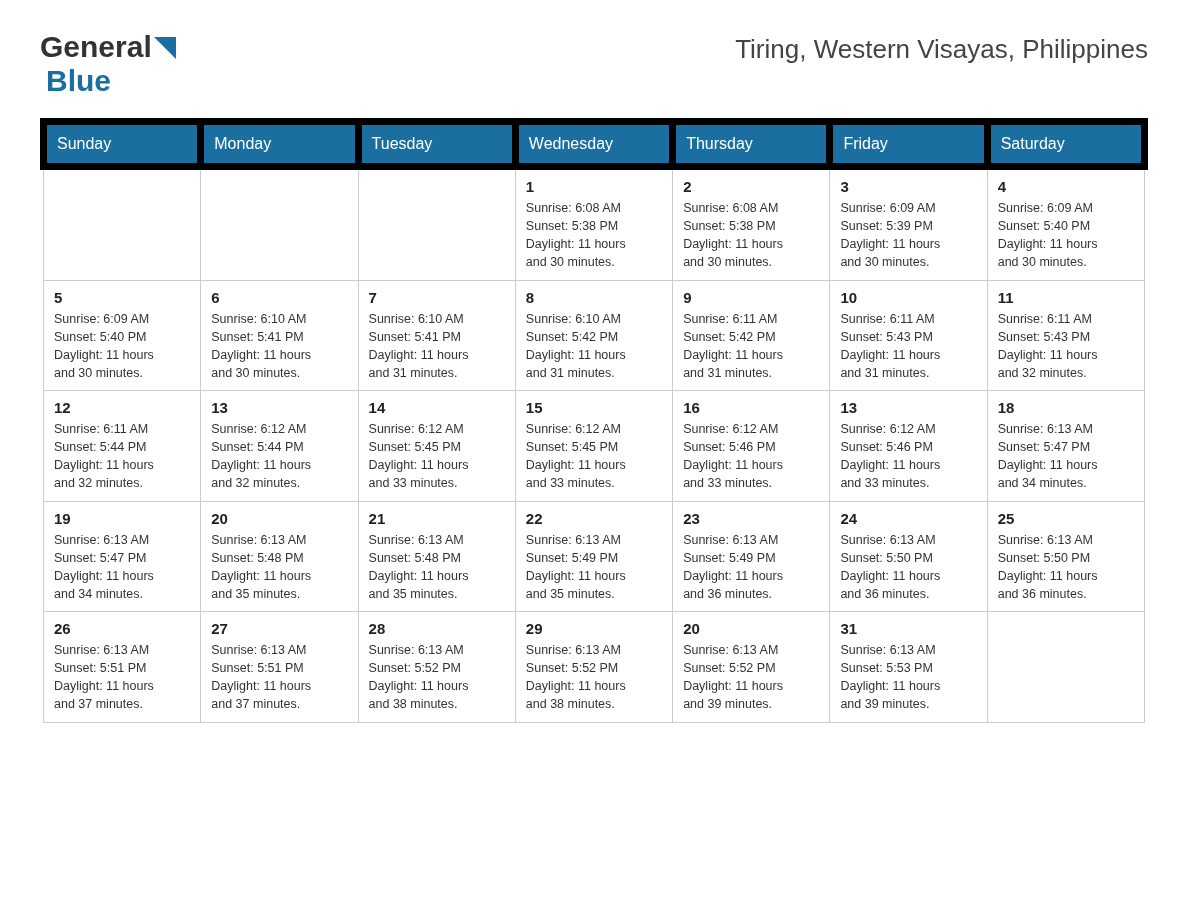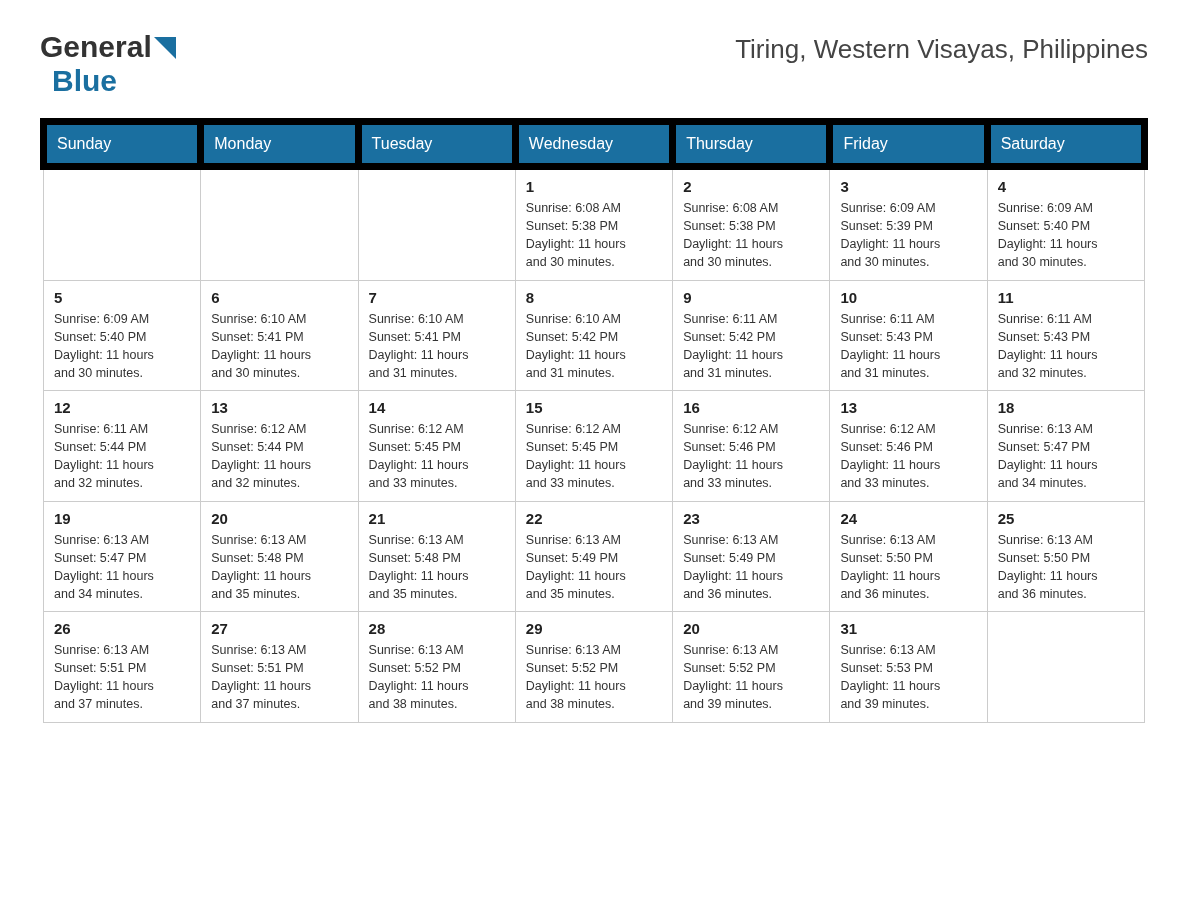--- a/index.html
+++ b/index.html
@@ -73,21 +73,21 @@
       flex-direction: column;
       align-items: flex-start;
     }
     .logo-line1 {
       display: flex;
       align-items: center;
     }
     .logo-line2 {
       display: flex;
       align-items: center;
-      margin-left: 8px;
+      margin-left: 2px;
     }
   </style>
 </head>
 <body>
 
 <div class="header">
   <div class="logo-wrapper">
     <div class="logo-line1">
       <span style="font-size:30px;font-weight:bold;color:#333;">General</span>
       <svg width="22" height="22" viewBox="0 0 22 22" style="margin-left:2px;margin-top:2px;">

